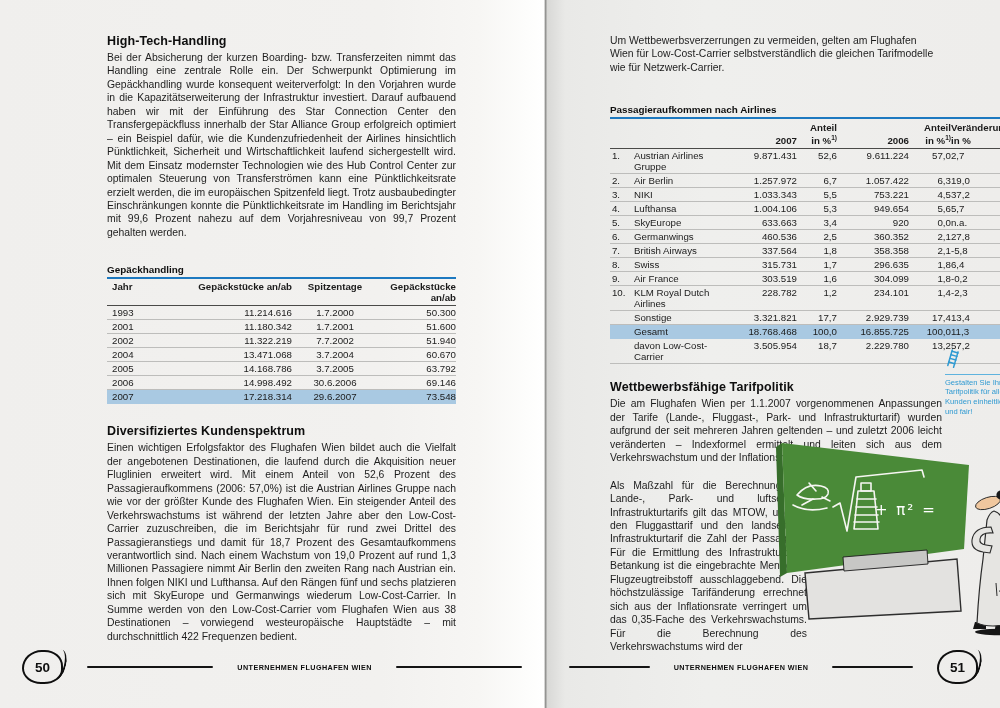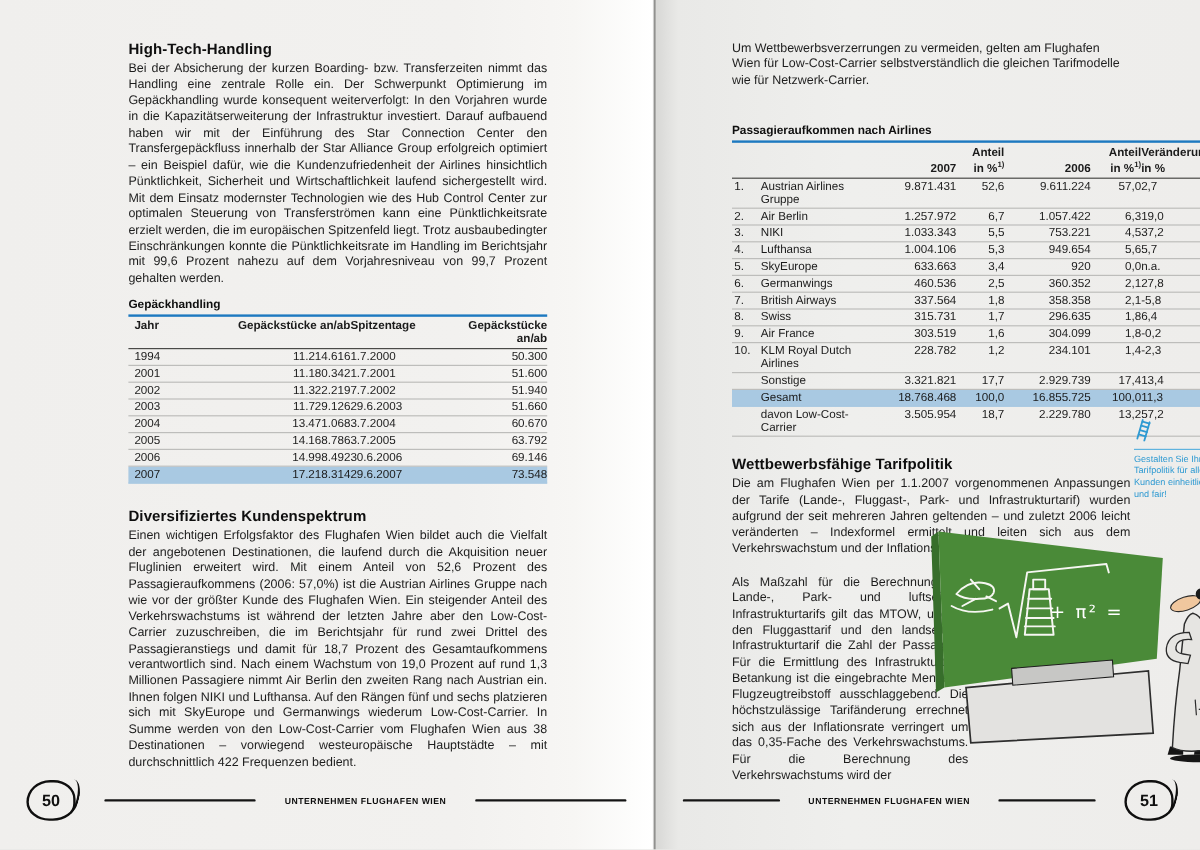--- a/index.html
+++ b/index.html
@@ -14,30 +14,30 @@
   .lp-content{position:absolute;left:107px;top:34px;width:349px}
   .rp-content{position:absolute;left:63px;top:34px;width:405px}
 
   .h{font-size:12.5px;font-weight:bold;color:#0e0e0e;margin:0 0 3px;letter-spacing:.1px}
   .h2{margin-top:20px}
   p.body{font-size:10.4px;line-height:13.45px;text-align:justify;margin:0;color:#1d1d1d}
   p.ragged{text-align:left}
   .narrow{width:332px}
 
   
-  .tblock{margin-top:10px}
+  .tblock{margin-top:25px}
   .tbl-title{font-size:9.9px;font-weight:bold;color:#0f0f0f;padding-bottom:2px;border-bottom:2px solid #1d79c0}
   .thead,.trow{display:flex;align-items:baseline}
   .thead{font-weight:bold;padding:2px 0 2px;border-bottom:1px solid #4a4a48}
   .trow{padding:1px 0;border-bottom:1px solid #bdbdbb}
   .trow.hl{background:#a9c9e2;border-bottom-color:#a9c9e2}
   .bag,.air{font-size:9.7px;color:#1b1b1b}
   .bc1{width:48px;padding-left:5px}
   .bc2{width:132px;text-align:right}
-  .bc3{width:86px;text-align:left}
+  .bc3{width:86px;text-align:center}
   .bc4{flex:1;text-align:right}
   .ar{width:22px;padding-left:2px}
   .an{flex:1}
   .n1{width:64px;text-align:right}
   .n2{width:40px;text-align:right}
   .n3{width:72px;text-align:right}
   .n4{width:42px;text-align:right}
   .n5{width:64px;text-align:left}
   .air-h1{display:flex;font-weight:bold;padding-top:3px}
   sup{font-size:6.5px;vertical-align:super;line-height:0}
@@ -75,42 +75,36 @@
 
       <div class="tblock bag">
         <div class="tbl-title">Gepäckhandling</div>
         <div class="thead">
           <span class="bc1">Jahr</span>
           <span class="bc2">Gepäckstücke an/ab</span>
           <span class="bc3">Spitzentage</span>
           <span class="bc4">Gepäckstücke an/ab</span>
         </div>
         <div class="trow">
-            <span class="bc1">1994</span>
+            <span class="bc1">1993</span>
             <span class="bc2">11.214.616</span>
             <span class="bc3">1.7.2000</span>
             <span class="bc4">50.300</span>
           </div>
           <div class="trow">
             <span class="bc1">2001</span>
             <span class="bc2">11.180.342</span>
             <span class="bc3">1.7.2001</span>
             <span class="bc4">51.600</span>
           </div>
           <div class="trow">
             <span class="bc1">2002</span>
             <span class="bc2">11.322.219</span>
             <span class="bc3">7.7.2002</span>
             <span class="bc4">51.940</span>
-          </div>
-          <div class="trow">
-            <span class="bc1">2003</span>
-            <span class="bc2">11.729.126</span>
-            <span class="bc3">29.6.2003</span>
-            <span class="bc4">51.660</span>
           </div>
           <div class="trow">
             <span class="bc1">2004</span>
             <span class="bc2">13.471.068</span>
             <span class="bc3">3.7.2004</span>
             <span class="bc4">60.670</span>
           </div>
           <div class="trow">
             <span class="bc1">2005</span>
             <span class="bc2">14.168.786</span>

